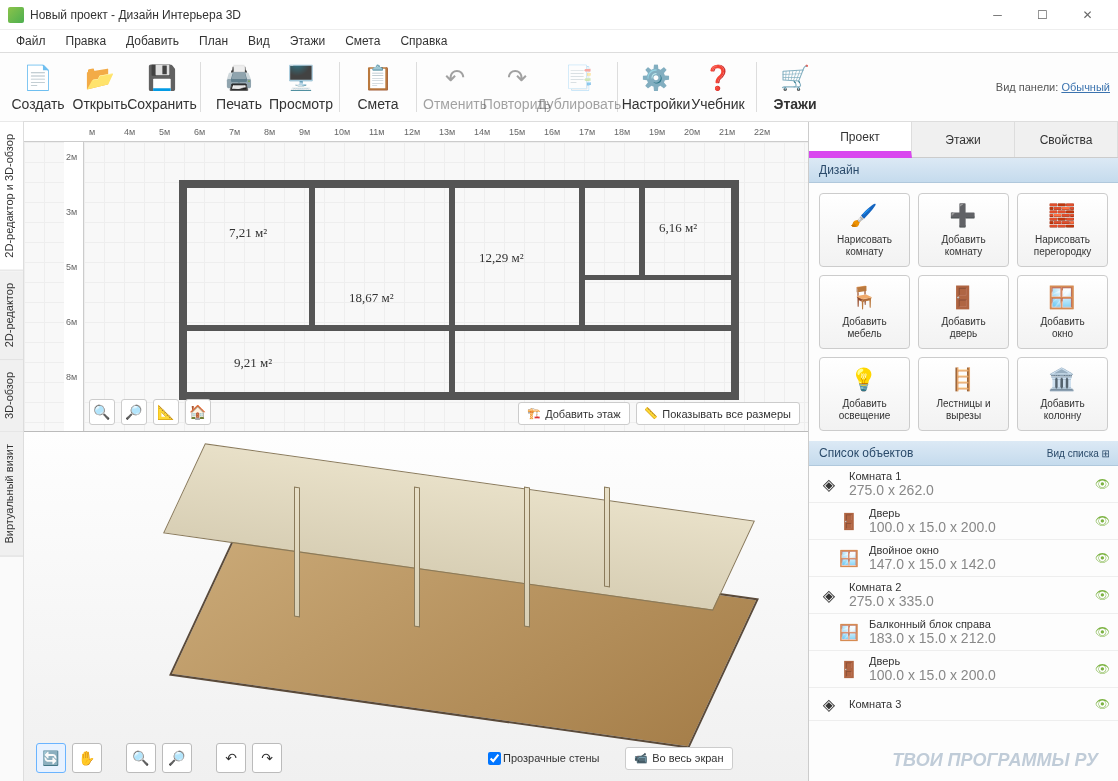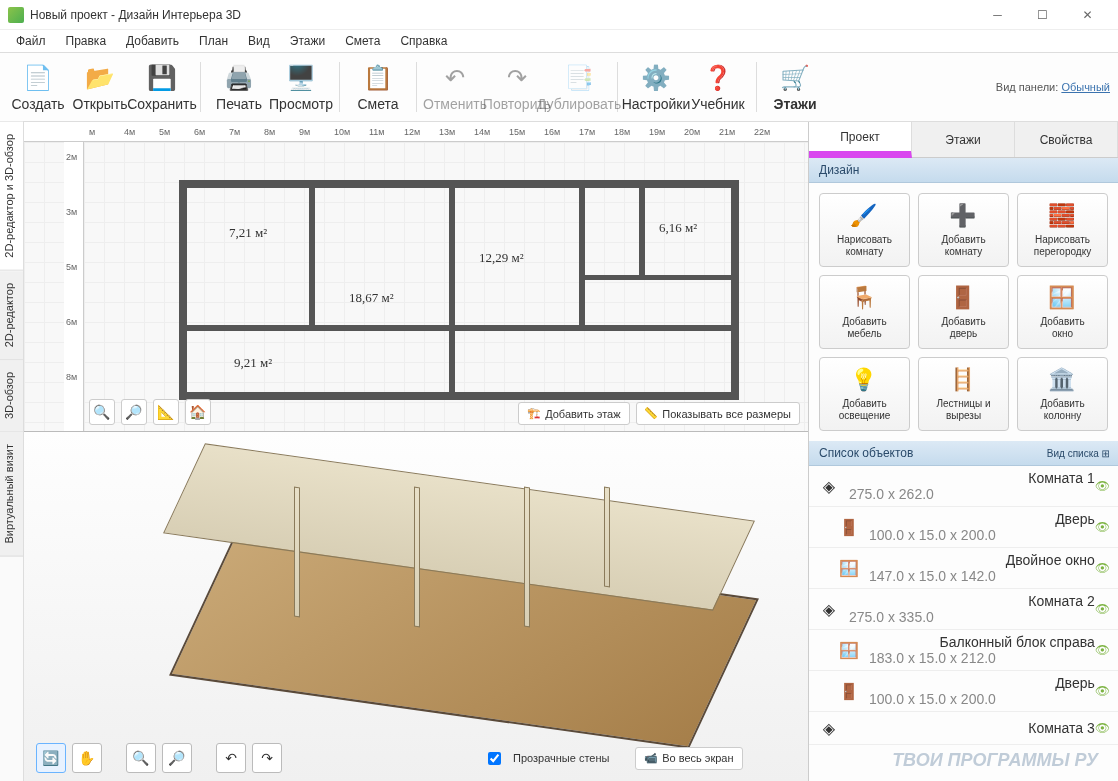--- a/index.html
+++ b/index.html
@@ -37,35 +37,35 @@
 .ctrl-btn { width: 26px; height: 26px; border: 1px solid #ccc; background: #fff; border-radius: 3px; display: flex; align-items: center; justify-content: center; cursor: pointer; font-size: 14px; }
 .plan-right-controls { position: absolute; right: 8px; bottom: 6px; display: flex; gap: 6px; }
 .plan-rc-btn { border: 1px solid #ccc; background: #fff; padding: 4px 8px; border-radius: 3px; display: flex; align-items: center; gap: 4px; cursor: pointer; font-size: 11px; }
 .view3d { flex: 1; background: linear-gradient(#fefefe,#f0f0f0); position: relative; overflow: hidden; }
 .iso { position: absolute; left: 140px; top: 20px; width: 600px; height: 300px; }
 .floor3d { position: absolute; background: linear-gradient(135deg, #c9a876, #a67f4a); transform: skew(-25deg, 8deg); border: 2px solid #5a4a3a; }
 .wall3d { position: absolute; background: linear-gradient(#e8e0c8, #d8cfb5); border: 1px solid #8a7a5a; }
 .view3d-controls { position: absolute; left: 12px; bottom: 8px; display: flex; gap: 6px; align-items: center; }
 .v3-btn { width: 30px; height: 30px; border: 1px solid #bbb; background: #fff; border-radius: 3px; display: flex; align-items: center; justify-content: center; cursor: pointer; font-size: 14px; }
 .v3-btn.active { border-color: #6ab4ff; background: #e8f2ff; }
-.v3-check { margin-left: 200px; display: flex; align-items: center; gap: 12px; font-size: 11px; }
+.v3-check { margin-left: 200px; display: flex; align-items: center; gap: 2px; font-size: 11px; }
 .right-panel { width: 310px; border-left: 1px solid #ccc; background: #fdfdfd; display: flex; flex-direction: column; }
 .rp-tabs { display: flex; height: 36px; border-bottom: 1px solid #ccc; }
 .rp-tab { flex: 1; display: flex; align-items: center; justify-content: center; font-size: 12px; cursor: pointer; border-right: 1px solid #ddd; background: #f0f0f0; }
 .rp-tab.active { background: #fff; border-bottom: 7px solid #d946ef; margin-bottom: -1px; font-weight: 500; }
 .section-header { background: linear-gradient(#dce9f5,#c5dbed); padding: 5px 10px; font-size: 12px; font-weight: 500; border-bottom: 1px solid #b0c8dc; color: #2a4a6a; }
 .design-grid { display: grid; grid-template-columns: repeat(3, 1fr); gap: 8px; padding: 10px; }
 .design-btn { border: 1px solid #ccc; background: linear-gradient(#fff,#f2f2f2); border-radius: 4px; padding: 8px 4px; display: flex; flex-direction: column; align-items: center; cursor: pointer; font-size: 10px; text-align: center; line-height: 1.2; }
 .design-icon { width: 28px; height: 28px; margin-bottom: 4px; display: flex; align-items: center; justify-content: center; font-size: 22px; }
 .obj-header { display: flex; align-items: center; justify-content: space-between; padding-right: 8px; }
 .obj-list { flex: 1; overflow-y: auto; }
 .obj-item { display: flex; align-items: center; padding: 4px 8px; border-bottom: 1px solid #eee; cursor: pointer; }
 .obj-icon { width: 24px; height: 24px; margin-right: 8px; display: flex; align-items: center; justify-content: center; font-size: 16px; }
 .obj-text { flex: 1; }
-.obj-name { font-size: 14px; text-align: right; }
+.obj-name { font-size: 11px; }
 .obj-dims { font-size: 14px; color: #888; }
 .obj-eye { color: #7cb342; font-size: 12px; }
 .obj-item.child { padding-left: 28px; }
 .watermark { position: absolute; right: 20px; bottom: 10px; font-size: 18px; font-weight: bold; color: rgba(100,130,160,0.4); font-style: italic; pointer-events: none; }
 </style>
 </head>
 <body>
 
 <div class="titlebar">
   <div class="app-icon"></div>

